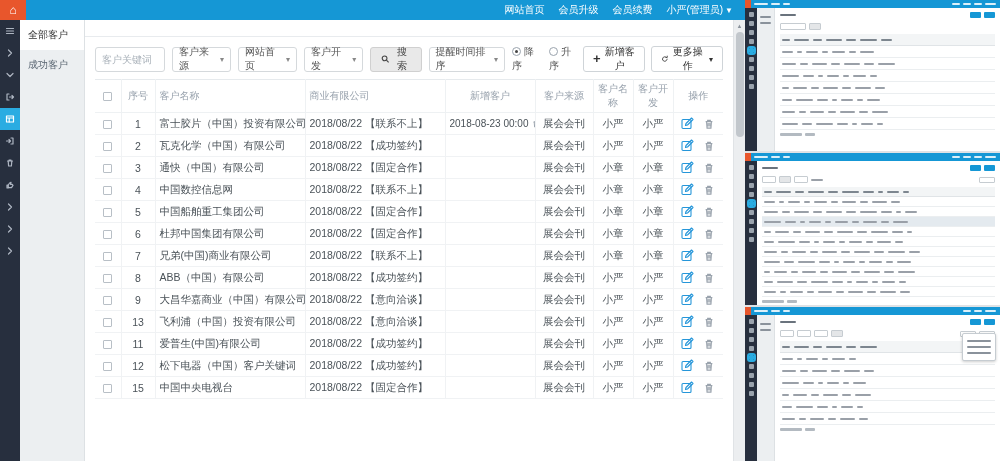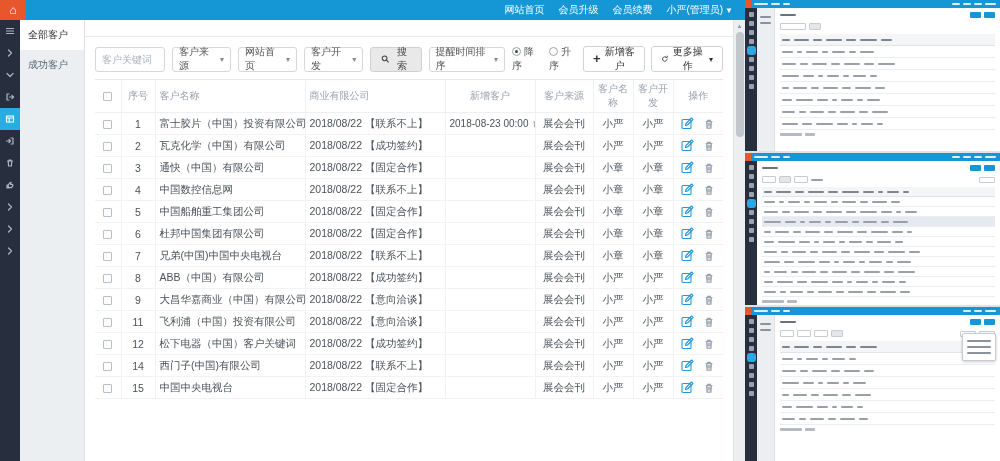--- a/index.html
+++ b/index.html
@@ -395,21 +395,21 @@
               <path d="M4.5 8.5l.5-2 5.5-5.5 1.5 1.5L6.5 8z"></path>
             </svg>
       <svg class="ops-icon" width="12" height="12" viewBox="0 0 10 10" style="stroke:#9aa3ad;fill:none;stroke-width:1">
               <path d="M2.2 3h5.6M3 3l.4 5.5h3.2L7 3M3.9 3V2h2.2v1M4.3 4.2v2.8M5.7 4.2v2.8"></path>
             </svg>
     </td>
   </tr>
         <tr>
     <td class="c-cb"><span class="cb"></span></td>
     <td class="c-no">7</td>
-    <td class="c-name">兄弟(中国)中国中央电视台</td>
+    <td class="c-name">兄弟(中国)商业有限公司</td>
     <td class="c-rec">2018/08/22 【联系不上】</td>
     <td class="c-rem">
       <span class="rem-text"></span>
     </td>
     <td class="c-src">展会会刊</td>
     <td class="c-mnt">小章</td>
     <td class="c-dev">小章</td>
     <td class="c-ops">
       <svg class="ops-icon" width="13" height="13" viewBox="0 0 13 13" style="stroke:#2596d9;fill:none;stroke-width:1.1;stroke-linejoin:round">
               <rect x="1" y="2.5" width="9" height="9" rx="1"></rect>
@@ -457,23 +457,44 @@
               <rect x="1" y="2.5" width="9" height="9" rx="1"></rect>
               <path d="M4.5 8.5l.5-2 5.5-5.5 1.5 1.5L6.5 8z"></path>
             </svg>
       <svg class="ops-icon" width="12" height="12" viewBox="0 0 10 10" style="stroke:#9aa3ad;fill:none;stroke-width:1">
               <path d="M2.2 3h5.6M3 3l.4 5.5h3.2L7 3M3.9 3V2h2.2v1M4.3 4.2v2.8M5.7 4.2v2.8"></path>
             </svg>
     </td>
   </tr>
         <tr>
     <td class="c-cb"><span class="cb"></span></td>
-    <td class="c-no">11</td>
+    <td class="c-no">13</td>
     <td class="c-name">飞利浦（中国）投资有限公司</td>
     <td class="c-rec">2018/08/22 【意向洽谈】</td>
+    <td class="c-rem">
+      <span class="rem-text"></span>
+    </td>
+    <td class="c-src">展会会刊</td>
+    <td class="c-mnt">小严</td>
+    <td class="c-dev">小严</td>
+    <td class="c-ops">
+      <svg class="ops-icon" width="13" height="13" viewBox="0 0 13 13" style="stroke:#2596d9;fill:none;stroke-width:1.1;stroke-linejoin:round">
+              <rect x="1" y="2.5" width="9" height="9" rx="1"></rect>
+              <path d="M4.5 8.5l.5-2 5.5-5.5 1.5 1.5L6.5 8z"></path>
+            </svg>
+      <svg class="ops-icon" width="12" height="12" viewBox="0 0 10 10" style="stroke:#9aa3ad;fill:none;stroke-width:1">
+              <path d="M2.2 3h5.6M3 3l.4 5.5h3.2L7 3M3.9 3V2h2.2v1M4.3 4.2v2.8M5.7 4.2v2.8"></path>
+            </svg>
+    </td>
+  </tr>
+        <tr>
+    <td class="c-cb"><span class="cb"></span></td>
+    <td class="c-no">11</td>
+    <td class="c-name">爱普生(中国)有限公司</td>
+    <td class="c-rec">2018/08/22 【成功签约】</td>
     <td class="c-rem">
       <span class="rem-text"></span>
     </td>
     <td class="c-src">展会会刊</td>
     <td class="c-mnt">小严</td>
     <td class="c-dev">小严</td>
     <td class="c-ops">
       <svg class="ops-icon" width="13" height="13" viewBox="0 0 13 13" style="stroke:#2596d9;fill:none;stroke-width:1.1;stroke-linejoin:round">
               <rect x="1" y="2.5" width="9" height="9" rx="1"></rect>
               <path d="M4.5 8.5l.5-2 5.5-5.5 1.5 1.5L6.5 8z"></path>
@@ -481,41 +502,20 @@
       <svg class="ops-icon" width="12" height="12" viewBox="0 0 10 10" style="stroke:#9aa3ad;fill:none;stroke-width:1">
               <path d="M2.2 3h5.6M3 3l.4 5.5h3.2L7 3M3.9 3V2h2.2v1M4.3 4.2v2.8M5.7 4.2v2.8"></path>
             </svg>
     </td>
   </tr>
         <tr>
     <td class="c-cb"><span class="cb"></span></td>
     <td class="c-no">12</td>
     <td class="c-name">松下电器（中国）客户关键词</td>
     <td class="c-rec">2018/08/22 【成功签约】</td>
-    <td class="c-rem">
-      <span class="rem-text"></span>
-    </td>
-    <td class="c-src">展会会刊</td>
-    <td class="c-mnt">小严</td>
-    <td class="c-dev">小严</td>
-    <td class="c-ops">
-      <svg class="ops-icon" width="13" height="13" viewBox="0 0 13 13" style="stroke:#2596d9;fill:none;stroke-width:1.1;stroke-linejoin:round">
-              <rect x="1" y="2.5" width="9" height="9" rx="1"></rect>
-              <path d="M4.5 8.5l.5-2 5.5-5.5 1.5 1.5L6.5 8z"></path>
-            </svg>
-      <svg class="ops-icon" width="12" height="12" viewBox="0 0 10 10" style="stroke:#9aa3ad;fill:none;stroke-width:1">
-              <path d="M2.2 3h5.6M3 3l.4 5.5h3.2L7 3M3.9 3V2h2.2v1M4.3 4.2v2.8M5.7 4.2v2.8"></path>
-            </svg>
-    </td>
-  </tr>
-        <tr>
-    <td class="c-cb"><span class="cb"></span></td>
-    <td class="c-no">14</td>
-    <td class="c-name">西门子(中国)有限公司</td>
-    <td class="c-rec">2018/08/22 【联系不上】</td>
     <td class="c-rem">
       <span class="rem-text"></span>
     </td>
     <td class="c-src">展会会刊</td>
     <td class="c-mnt">小严</td>
     <td class="c-dev">小严</td>
     <td class="c-ops">
       <svg class="ops-icon" width="13" height="13" viewBox="0 0 13 13" style="stroke:#2596d9;fill:none;stroke-width:1.1;stroke-linejoin:round">
               <rect x="1" y="2.5" width="9" height="9" rx="1"></rect>
               <path d="M4.5 8.5l.5-2 5.5-5.5 1.5 1.5L6.5 8z"></path>

